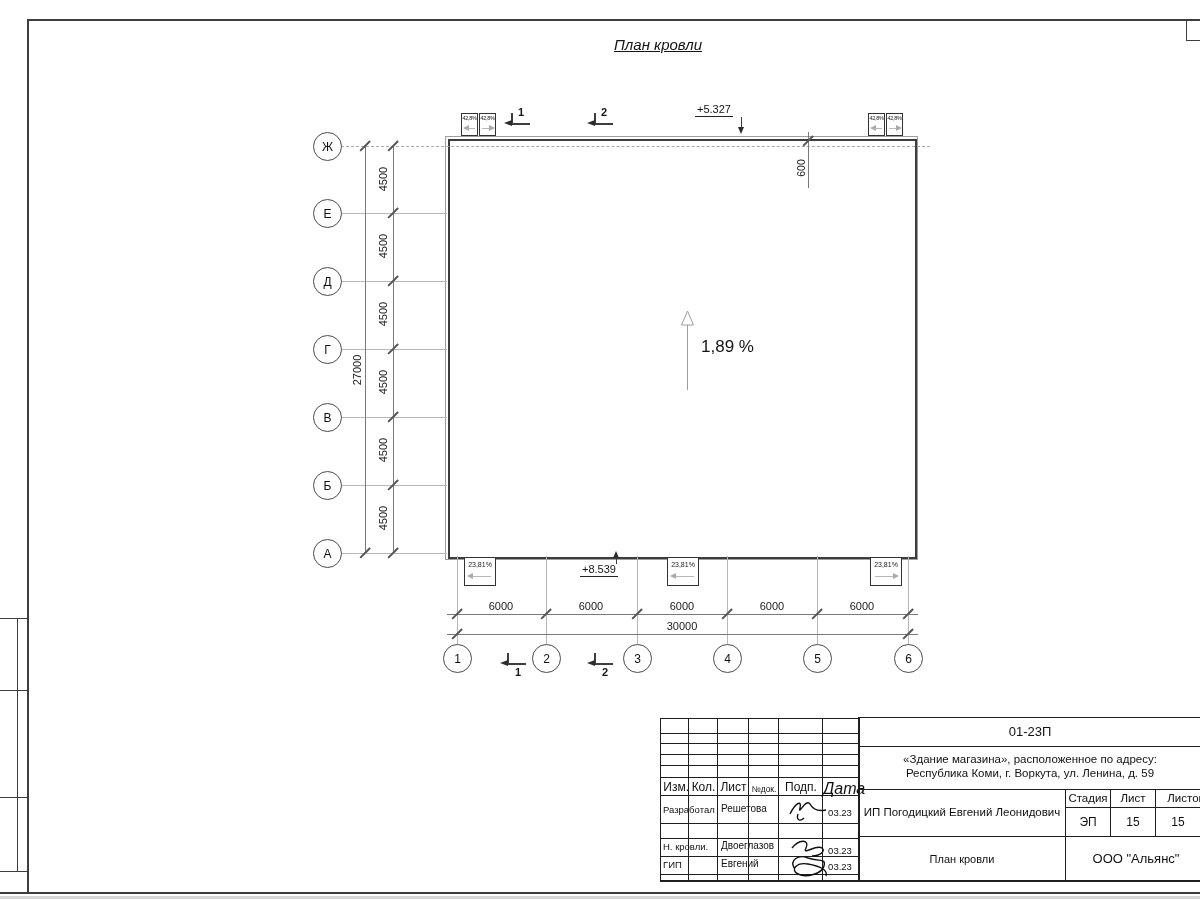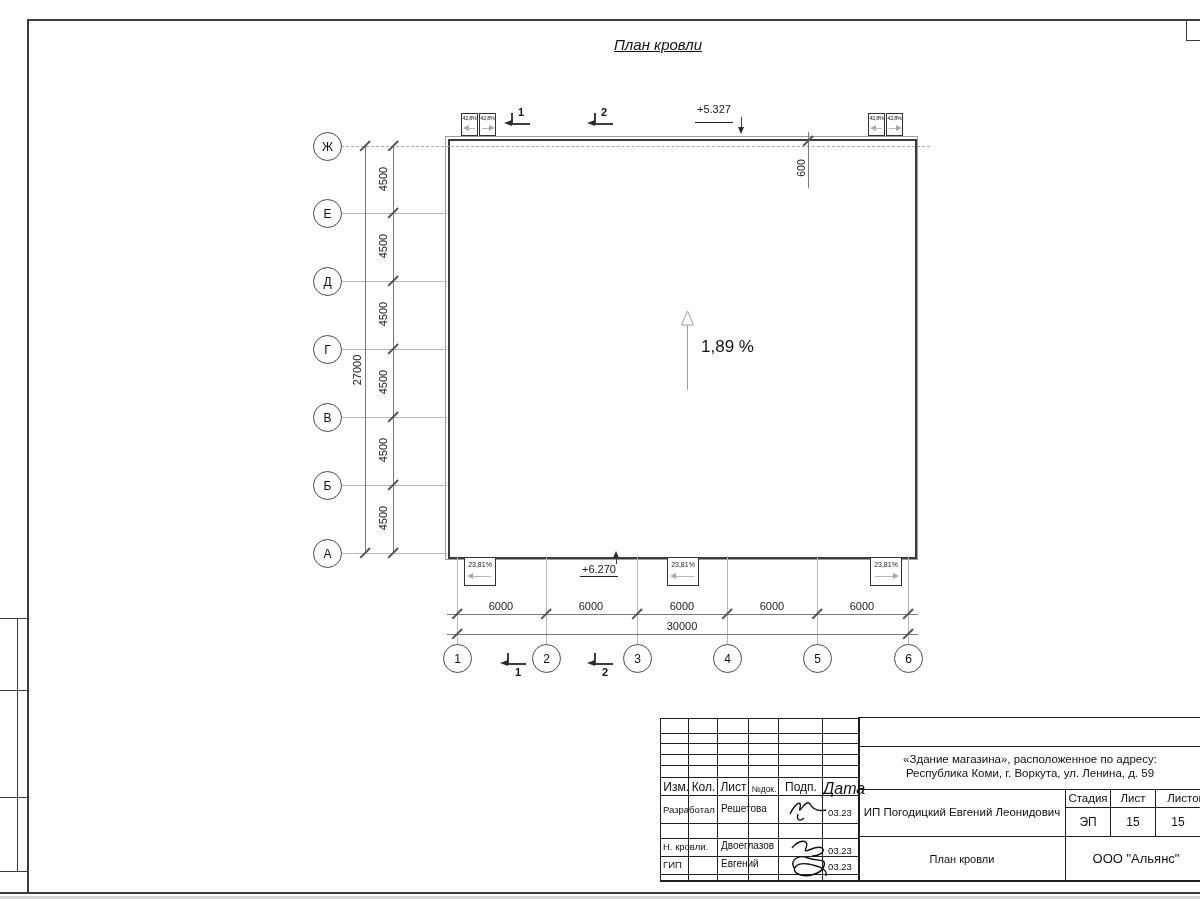--- a/index.html
+++ b/index.html
@@ -171,25 +171,25 @@
   <div class="ln" style="left:507px;top:653px;width:1.6px;height:12px;"></div>
   <div class="ln" style="left:507px;top:663px;width:19px;height:1.6px;"></div>
   <div class="arrL" style="left:500px;top:660px;"></div>
   <div class="sec-num" style="left:515px;top:666px;">1</div>
 
   <div class="ln" style="left:594px;top:653px;width:1.6px;height:12px;"></div>
   <div class="ln" style="left:594px;top:663px;width:19px;height:1.6px;"></div>
   <div class="arrL" style="left:587px;top:660px;"></div>
   <div class="sec-num" style="left:602px;top:666px;">2</div>
 
-  <div class="txt" style="left:695px;top:103px;font-size:11px;border-bottom:1.2px solid #222;padding:0 2px 7px 2px;">+5.327</div>
+  <div class="txt" style="left:695px;top:103px;font-size:11px;border-bottom:1.2px solid #222;padding:0 2px 1px 2px;">+5.327</div>
   <div class="ln" style="left:741px;top:117px;width:1.2px;height:11px;"></div>
   <div class="arrDown" style="left:738px;top:127px;"></div>
 
-  <div class="txt" style="left:580px;top:563px;font-size:11px;border-bottom:1.2px solid #222;padding:0 2px 1px 2px;">+6.270</div>
+  <div class="txt" style="left:580px;top:563px;font-size:11px;border-bottom:1.2px solid #222;padding:0 2px 1px 2px;">+8.539</div>
   <div class="ln" style="left:616px;top:557px;width:1.2px;height:7px;"></div>
   <div class="arrUp" style="left:613px;top:551px;"></div>
 
   <div class="dim" style="left:808px;top:132px;width:1px;height:56px;"></div>
   <div class="tick" style="left:801px;top:140px;"></div>
   <div class="txt vtext dimnum" style="left:786px;top:162px;width:30px;font-size:10.5px;">600</div>
 
   <svg class="abs" style="left:679px;top:310px;" width="17" height="82">
     <polygon points="8.5,1 2.5,15 14.5,15" fill="#ffffff" stroke="#9d9d9d" stroke-width="1"></polygon>
     <line x1="8.5" y1="15" x2="8.5" y2="80" stroke="#9d9d9d" stroke-width="1"></line>
@@ -276,20 +276,21 @@
   <div class="tbx ctr" style="left:823px;top:861px;width:34px;font-size:9.5px;">03.23</div>
 
   <svg class="abs" style="left:786px;top:792px;" width="44" height="34">
     <path d="M4,22 C10,10 16,8 14,16 C12,24 20,6 24,12 C26,16 30,20 40,18 M18,26 C14,30 10,28 12,22" fill="none" stroke="#111" stroke-width="1.4"></path>
   </svg>
   <svg class="abs" style="left:786px;top:834px;" width="48" height="46">
     <path d="M6,14 C14,4 24,6 20,14 C16,22 30,10 36,14 C40,17 34,22 26,22 M8,34 C4,26 12,20 22,24 C34,28 40,24 38,32 C36,40 20,44 12,40 C4,36 10,28 22,30 C34,32 42,36 40,42" fill="none" stroke="#111" stroke-width="1.4"></path>
   </svg>
 
   <div class="tb" style="left:858px;top:746px;width:342px;height:1.4px;"></div>
+  <div class="tbx ctr" style="left:860px;top:724px;width:340px;font-size:13px;">01-23П</div>
 
   <div class="tb" style="left:858px;top:789px;width:342px;height:1.4px;"></div>
   <div class="tbx ctr" style="left:860px;top:753px;width:340px;font-size:11.5px;">«Здание магазина», расположенное по адресу:</div>
   <div class="tbx ctr" style="left:860px;top:767px;width:340px;font-size:11.5px;">Республика Коми, г. Воркута, ул. Ленина, д. 59</div>
 
   <div class="tb" style="left:858px;top:836px;width:342px;height:1.4px;"></div>
   <div class="tb" style="left:1065px;top:790px;width:1.4px;height:91px;"></div>
   <div class="tb" style="left:1110px;top:790px;width:1.2px;height:47px;"></div>
   <div class="tb" style="left:1155px;top:790px;width:1.2px;height:47px;"></div>
   <div class="tb" style="left:1065px;top:807px;width:135px;height:1.2px;"></div>

